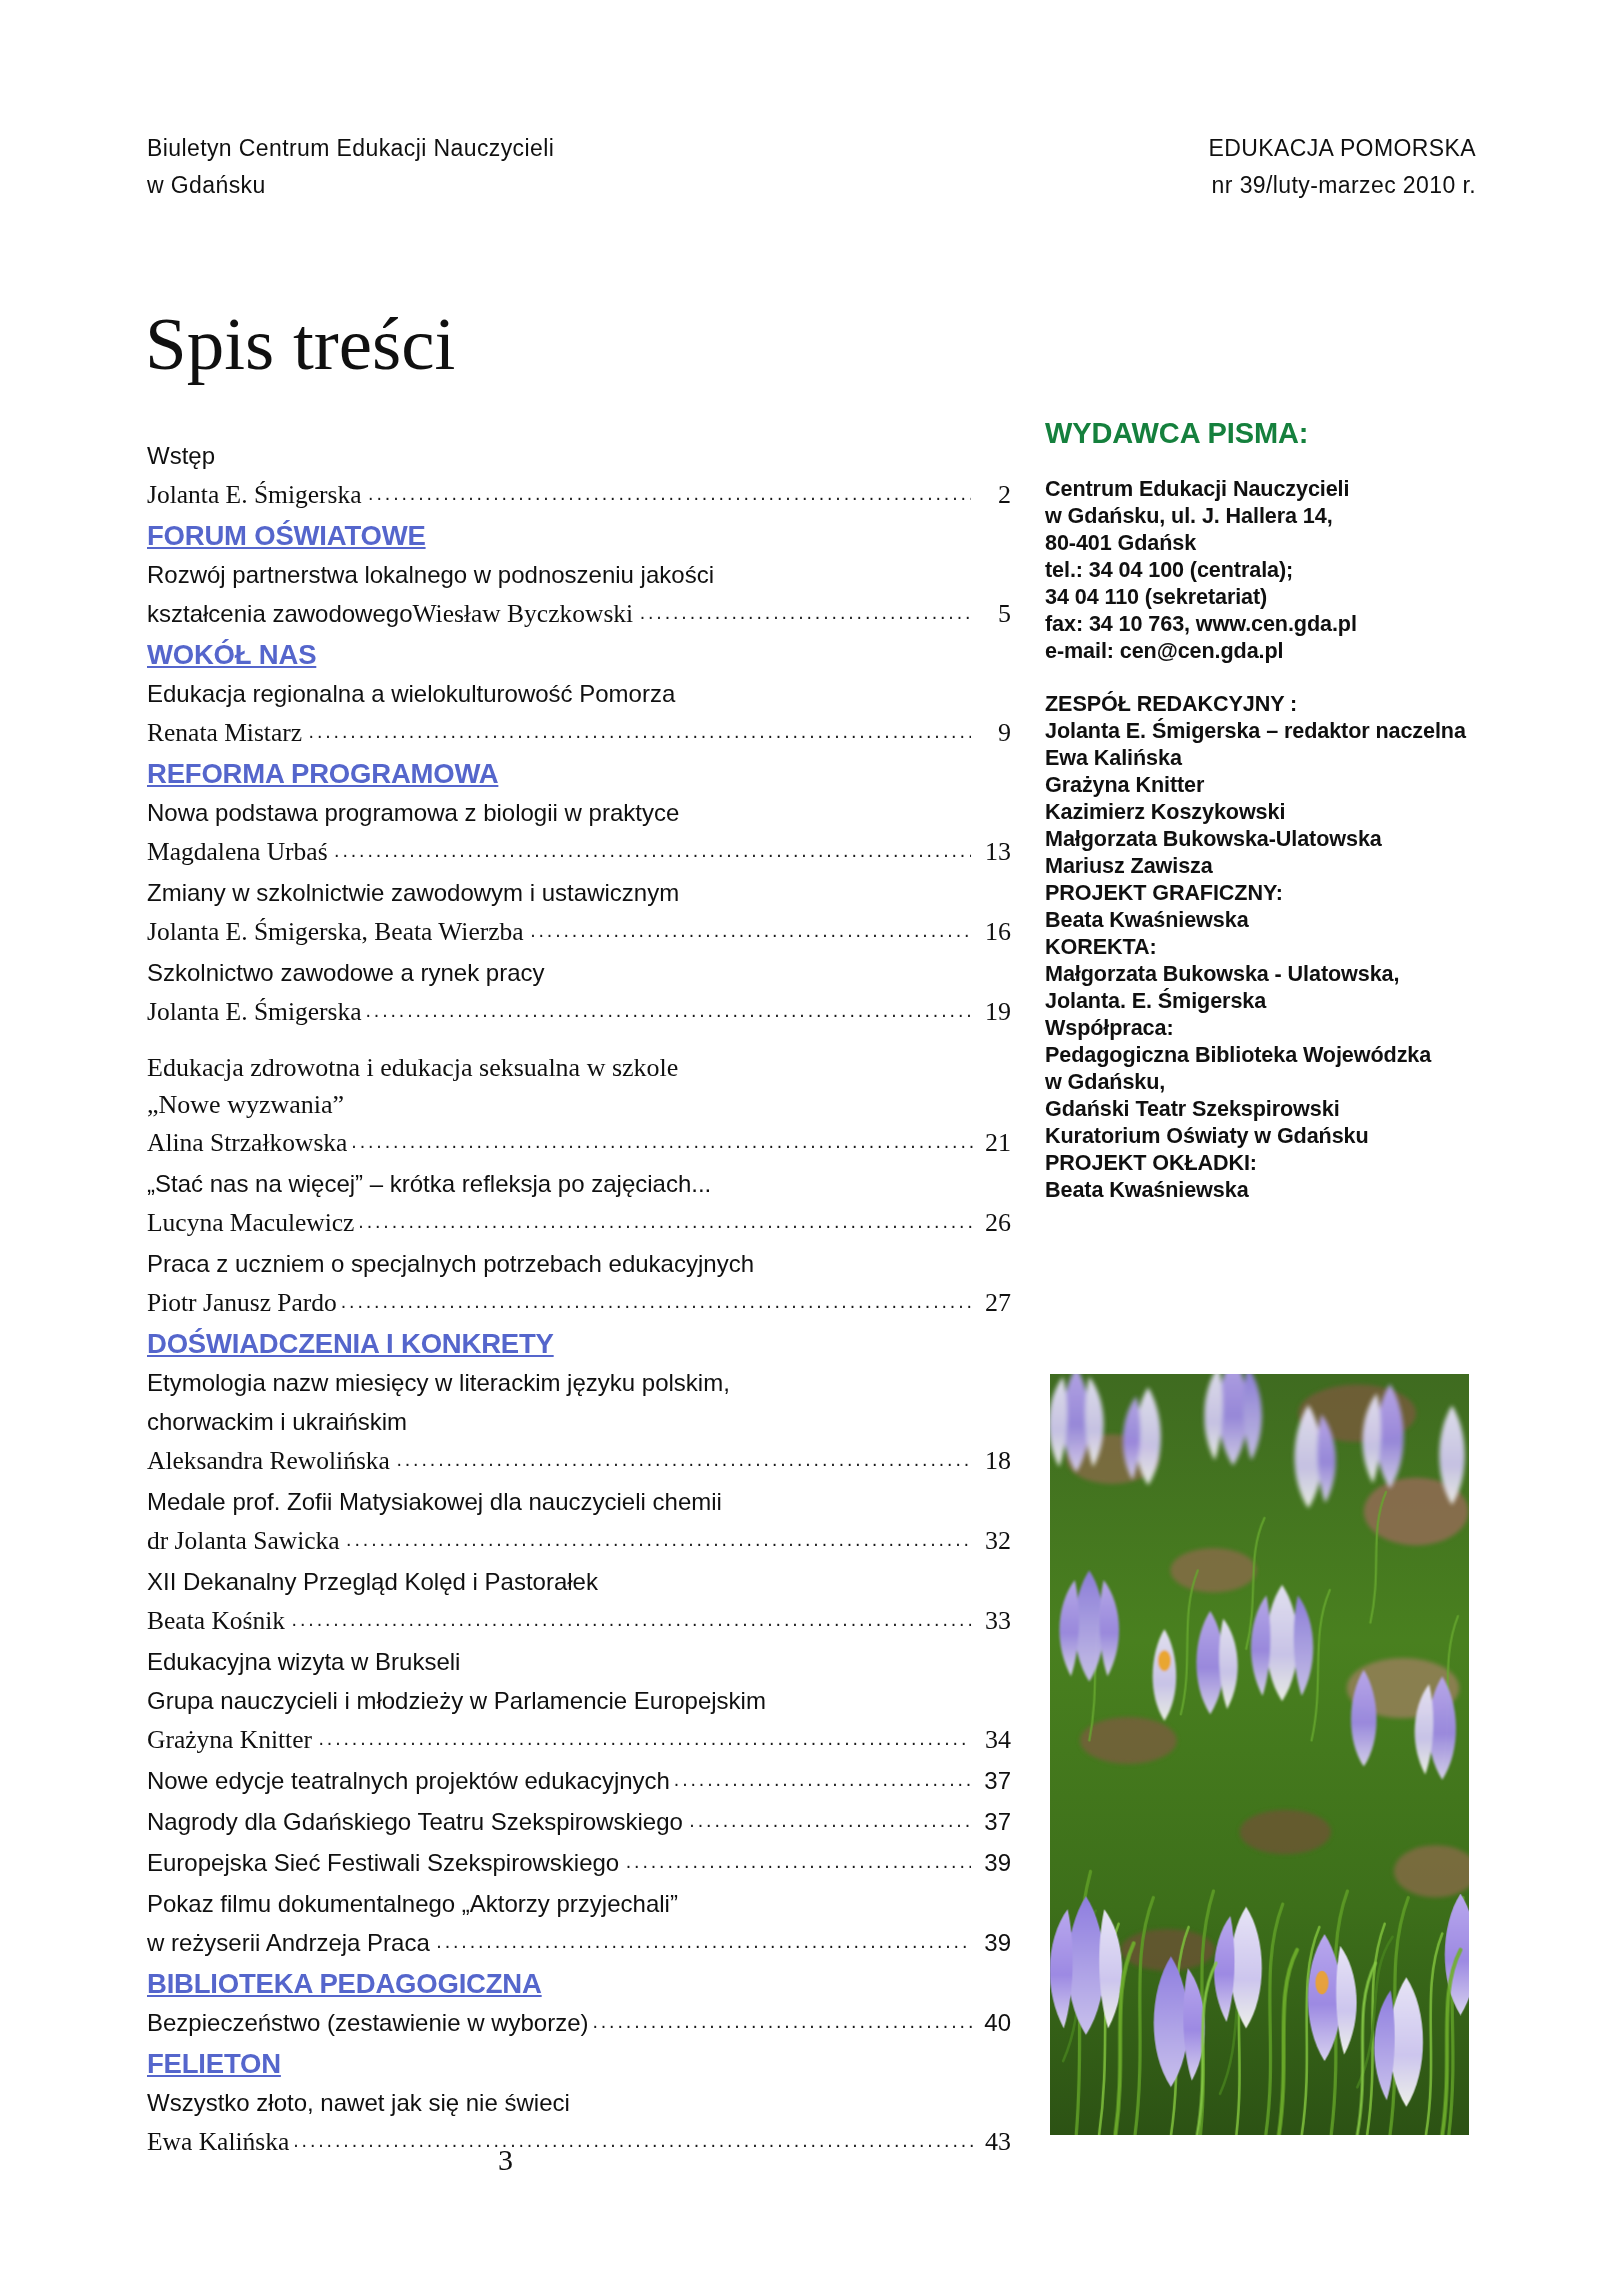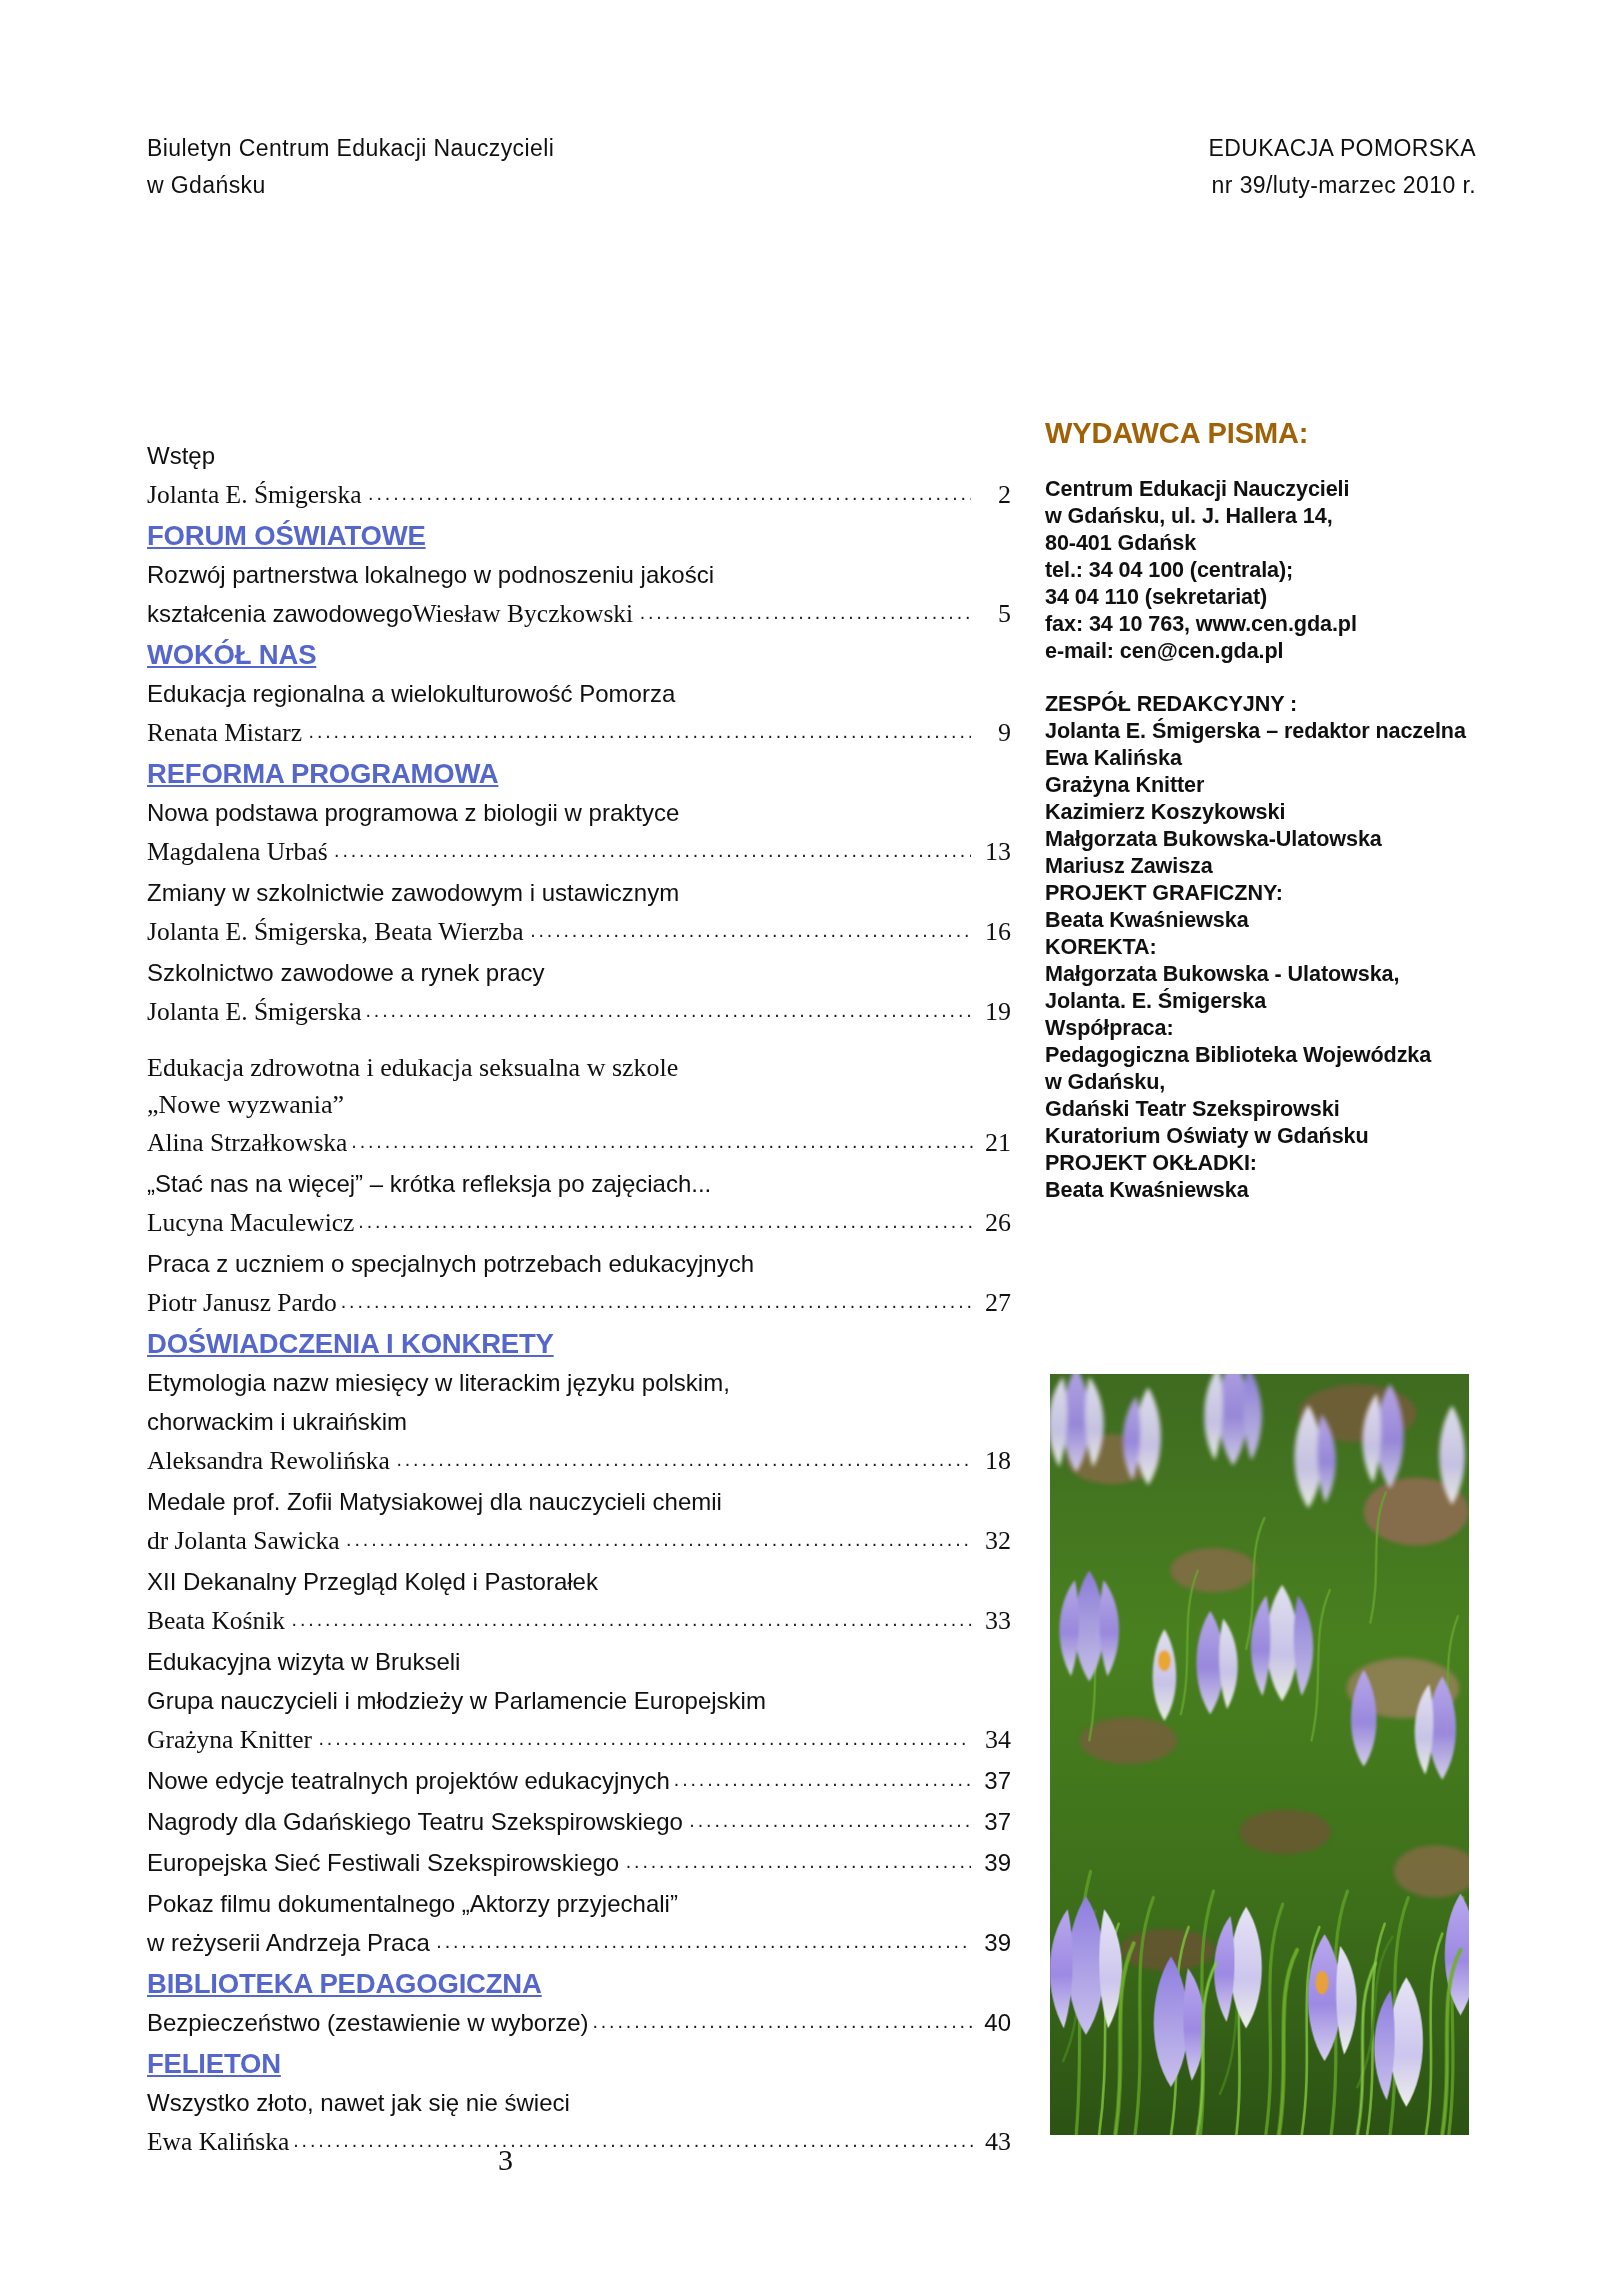--- a/index.html
+++ b/index.html
@@ -116,21 +116,21 @@
   .toc-row.sansrow .pg { font-family: "Liberation Sans", sans-serif; font-size: 24px; }
 
   
   .sidebar {
     position: absolute;
     top: 416px;
     left: 1045px;
     width: 458px;
   }
   .sidebar-title {
-    color: #a16207;
+    color: #15803d;
     font-size: 29px;
     font-weight: bold;
     letter-spacing: -0.1px;
     line-height: 34px;
     margin-bottom: 25px;
   }
   .sidebar-block {
     font-size: 21.6px;
     font-weight: bold;
     line-height: 27px;
@@ -166,20 +166,21 @@
 
 <div class="page">
 
   <div class="runhead">
     <div class="runhead-left">Biuletyn Centrum Edukacji Nauczycieli
 w Gdańsku</div>
     <div class="runhead-right">EDUKACJA POMORSKA
 nr 39/luty-marzec 2010 r.</div>
   </div>
 
+  <h1 class="page-title">Spis treści</h1>
 
   <div class="toc">
 
     <div class="toc-line">Wstęp</div>
 
     <div class="toc-row serifrow">
       <span class="lbl serif">Jolanta E. Śmigerska</span>
       <span class="dots">..................................................................................................</span>
       <span class="pg">2</span>
     </div>

